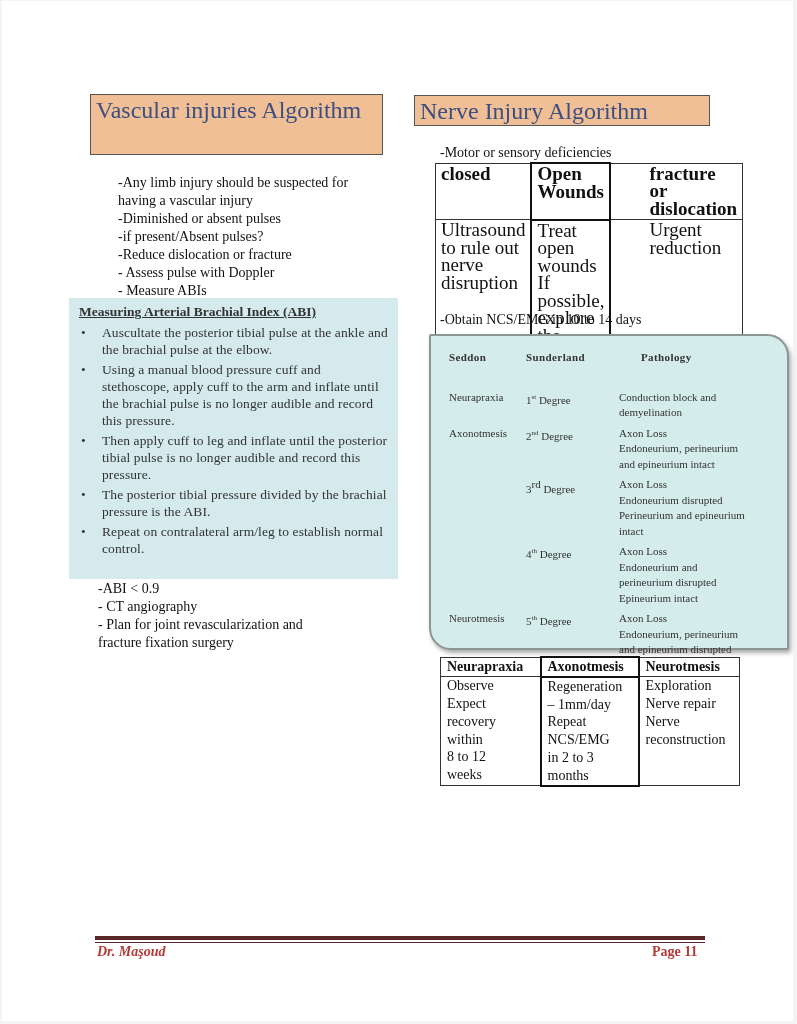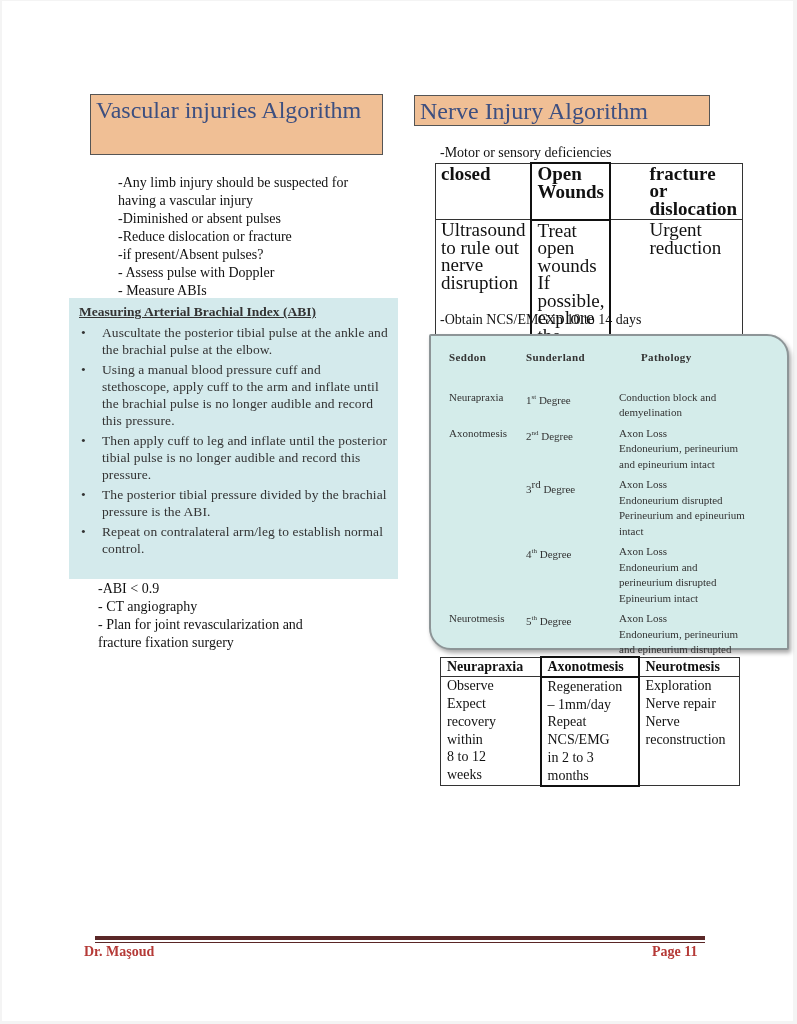--- a/index.html
+++ b/index.html
@@ -46,36 +46,36 @@
 
   #outcome-table { position: absolute; left: 438px; top: 655px; font-size: 14px; line-height: 17.8px; }
   #outcome-table td, #outcome-table th { border: 1px solid #333; vertical-align: top; text-align: left; padding: 0 5px 0 6px; }
   #outcome-table th { font-weight: bold; }
   #outcome-table .hl { border: 2px solid #111; }
   #outcome-table .c1 { width: 100px; } #outcome-table .c2 { width: 98px; } #outcome-table .c3 { width: 101px; }
 
   #footer-rule-thick { position: absolute; left: 93px; top: 935px; width: 610px; height: 4px; background: #5a2727; }
   #footer-rule-thin { position: absolute; left: 93px; top: 941px; width: 610px; height: 1px; background: #5a2727; }
   .footer-text { position: absolute; top: 943px; font-family: "Liberation Serif", serif; font-weight: bold; font-size: 14px; color: #b53a37; }
-  #footer-author { left: 82px; }
+  #footer-author { left: 95px; font-style: italic; }
   #footer-page { left: 650px; }
 </style>
 </head>
 <body>
 
 <div class="page">
 
   <div id="vasc-title" class="title-box">Vascular injuries Algorithm</div>
 
   <div id="vasc-list" class="plain">
     <div>-Any limb injury should be suspected for</div>
     <div>having a vascular injury</div>
     <div>-Diminished or absent pulses</div>
+    <div>-if present/Absent pulses?</div>
     <div>-Reduce dislocation or fracture</div>
-    <div>-if present/Absent pulses?</div>
     <div>- Assess pulse with Doppler</div>
     <div>- Measure ABIs</div>
   </div>
 
   <div id="abi-box">
     <div id="abi-heading">Measuring Arterial Brachial Index (ABI)</div>
     <div class="abi-item">
       <span class="abi-bullet">•</span>
       <span class="abi-text">Auscultate the posterior tibial pulse at the ankle and the brachial pulse at the elbow.</span>
     </div>

